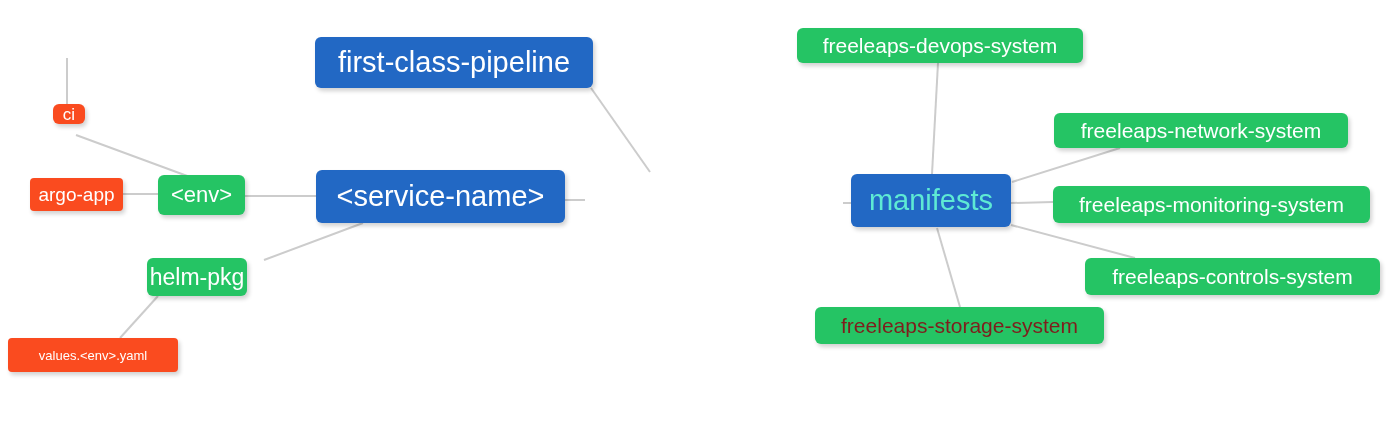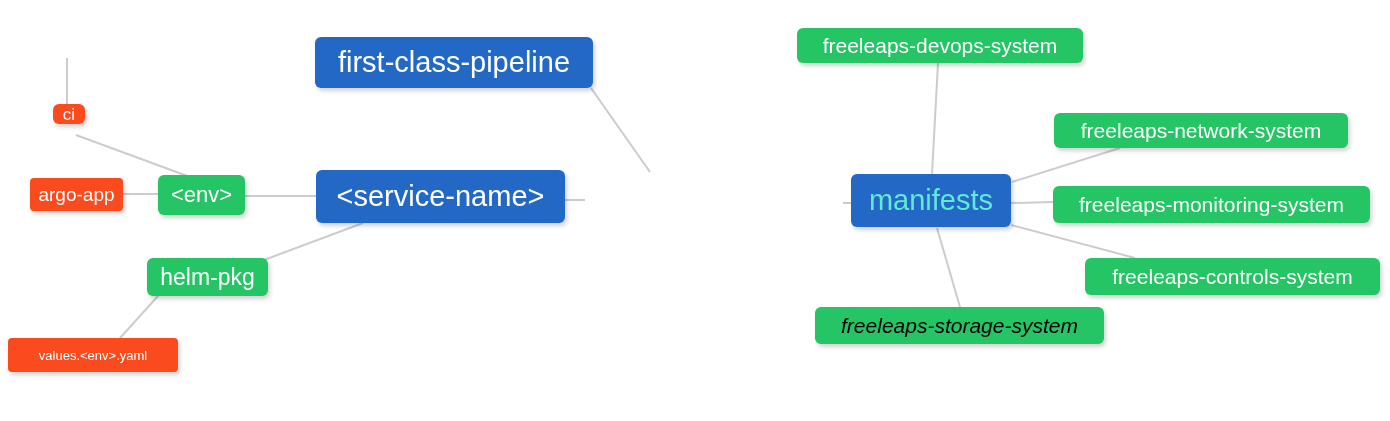--- a/index.html
+++ b/index.html
@@ -35,21 +35,21 @@
     box-sizing: border-box;
     white-space: nowrap;
     cursor: pointer;
     line-height: 1;
   }
   
   .n-jenkinsfile { left: 21px;  top: 28px;  width: 97px;  height: 30px; font-size: 14px; border-radius: 4px; }
   .n-ci          { left: 53px;  top: 104px; width: 32px;  height: 20px; font-size: 17px; border-radius: 6px; }
   .n-argo-app    { left: 30px;  top: 178px; width: 93px;  height: 33px; font-size: 19px; border-radius: 4px; }
   .n-env         { left: 158px; top: 175px; width: 87px;  height: 40px; font-size: 22px; border-radius: 6px; }
-  .n-helm-pkg    { left: 147px; top: 258px; width: 121px; height: 38px; font-size: 23px; border-radius: 6px; }
+  .n-helm-pkg    { left: 147px; top: 258px; width: 100px; height: 38px; font-size: 23px; border-radius: 6px; }
   .n-values      { left: 8px;   top: 338px; width: 170px; height: 34px; font-size: 13px; border-radius: 4px; }
   .n-pipeline    { left: 315px; top: 37px;  width: 278px; height: 51px; font-size: 29px; border-radius: 6px; }
   .n-service     { left: 316px; top: 170px; width: 249px; height: 53px; font-size: 29px; border-radius: 6px; }
   .n-ops         { left: 585px; top: 172px; width: 260px; height: 66px; font-size: 34px; border-radius: 6px; }
   .n-manifests   { left: 851px; top: 174px; width: 160px; height: 53px; font-size: 29px; border-radius: 6px; }
   .n-devops      { left: 797px; top: 28px;  width: 286px; height: 35px; font-size: 21px; border-radius: 6px; }
   .n-network     { left: 1054px;top: 113px; width: 294px; height: 35px; font-size: 21px; border-radius: 6px; }
   .n-monitoring  { left: 1053px;top: 186px; width: 317px; height: 37px; font-size: 21px; border-radius: 6px; }
   .n-controls    { left: 1059px;top: 258px; width: 295px; height: 37px; font-size: 21px; border-radius: 6px; }
   .n-storage     { left: 815px; top: 307px; width: 289px; height: 37px; font-size: 21px; border-radius: 6px; }
@@ -81,15 +81,15 @@
   <div class="node n-argo-app" style="background-color: rgb(250, 75, 31); color: rgb(255, 255, 255);">argo-app</div>
   <div class="node n-helm-pkg" style="background-color: rgb(37, 196, 100); color: rgb(255, 255, 255);">helm-pkg</div>
   <div class="node n-values" style="background-color: rgb(250, 75, 31); color: rgb(255, 255, 255);">values.&lt;env&gt;.yaml</div>
   <div class="node n-service" style="background-color: rgb(34, 104, 196); color: rgb(255, 255, 255);">&lt;service-name&gt;</div>
   <div class="node n-pipeline" style="background-color: rgb(34, 104, 196); color: rgb(255, 255, 255);">first-class-pipeline</div>
   <div class="node n-manifests" style="background-color: rgb(34, 104, 196); color: #5eead4;">manifests</div>
   <div class="node n-devops" style="background-color: rgb(37, 196, 100); color: rgb(255, 255, 255);">freeleaps-devops-system</div>
   <div class="node n-network" style="background-color: rgb(37, 196, 100); color: rgb(255, 255, 255);">freeleaps-network-system</div>
   <div class="node n-monitoring" style="background-color: rgb(37, 196, 100); color: rgb(255, 255, 255);">freeleaps-monitoring-system</div>
   <div class="node n-controls" style="background-color: rgb(37, 196, 100); color: rgb(255, 255, 255); margin-left: 26px;">freeleaps-controls-system</div>
-  <div class="node n-storage" style="background-color: rgb(37, 196, 100); color: #000000; font-style: italic;">freeleaps-storage-system</div>
+  <div class="node n-storage" style="background-color: rgb(37, 196, 100); color: #7f1d1d;">freeleaps-storage-system</div>
 
 </div>
 
 </body></html>

